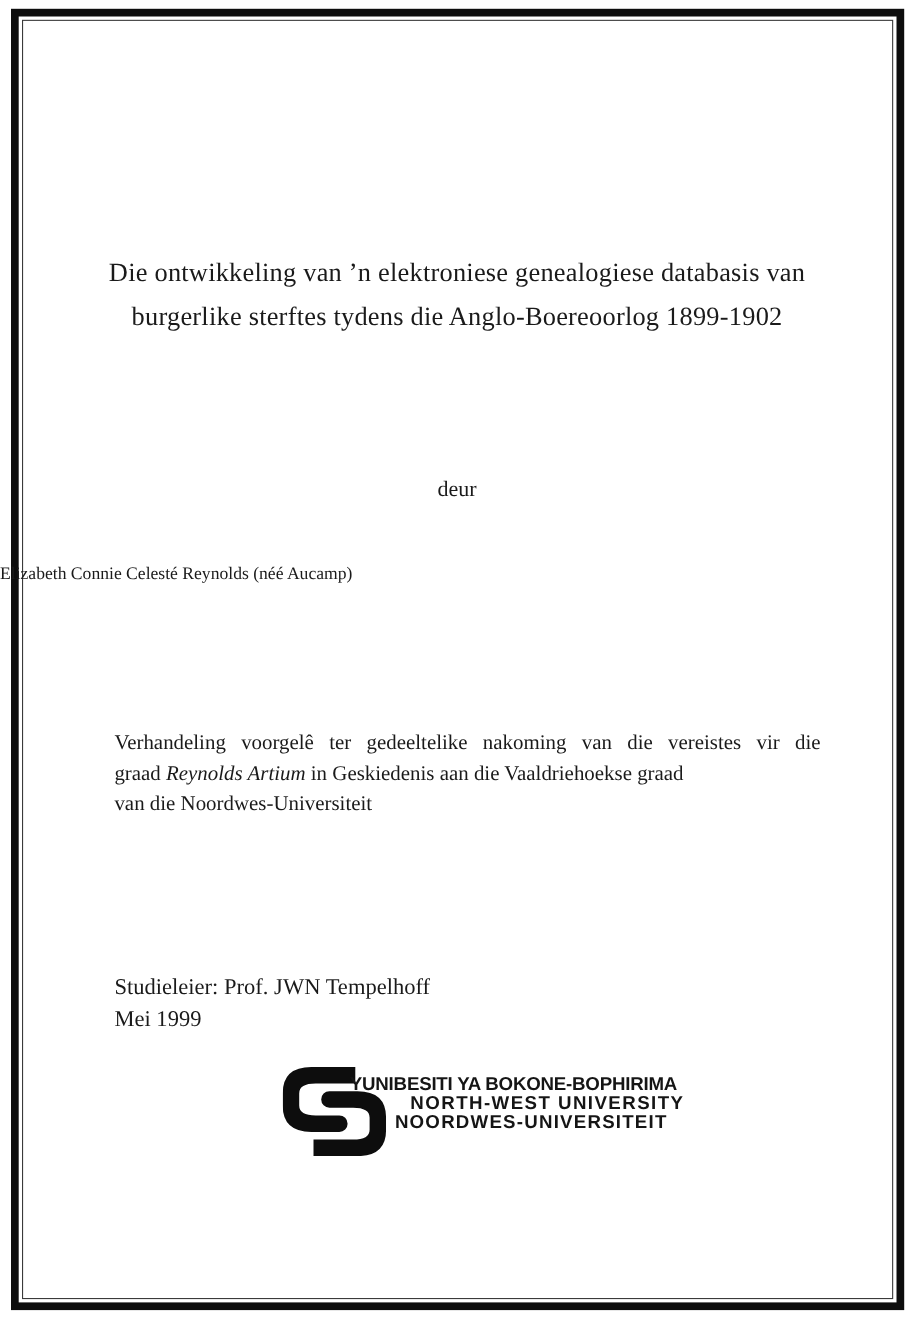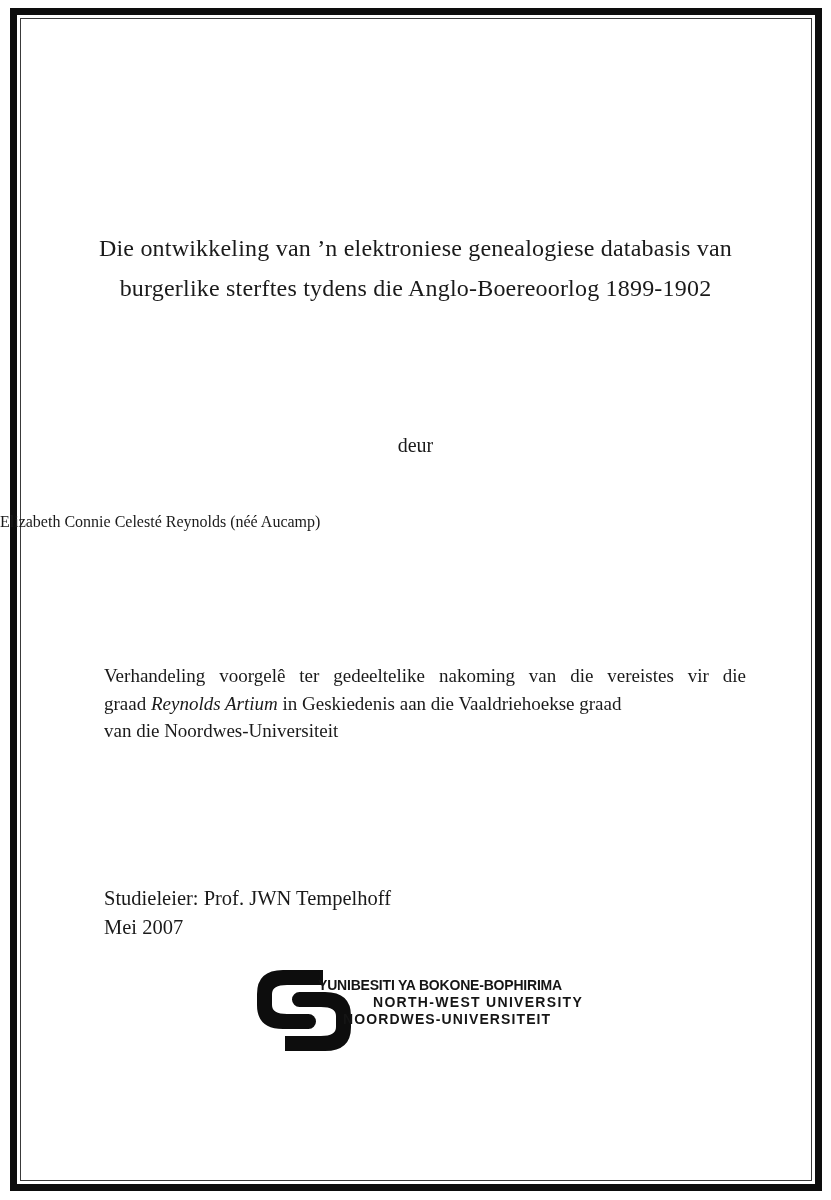--- a/index.html
+++ b/index.html
@@ -65,28 +65,28 @@
   }
   .logo-mark {
     position: absolute;
     left: 257px; top: 970px;
   }
   .logo-text {
     position: absolute;
     left: 318px; top: 977px;
     font-family: "Liberation Sans", sans-serif;
     font-weight: 700;
-    font-size: 14px;
+    font-size: 17px;
     line-height: 17px;
     color: #151515;
     white-space: nowrap;
     letter-spacing: -0.2px;
   }
   .logo-text .lt2 { margin-left: 55px; letter-spacing: 1.3px; }
-  .logo-text .lt3 { margin-left: 25px; letter-spacing: 1.1px; }
+  .logo-text .lt3 { margin-left: 41px; letter-spacing: 1.1px; }
 </style>
 </head>
 <body>
 
 <div class="frame-outer"></div>
 <div class="frame-inner"></div>
 
 <div class="title-block">
   <div>Die ontwikkeling van ’n elektroniese genealogiese databasis van</div>
   <div>burgerlike sterftes tydens die Anglo-Boereoorlog 1899-1902</div>
@@ -97,21 +97,21 @@
 <div class="author-line">Elizabeth Connie Celesté Reynolds (néé Aucamp)</div>
 
 <div class="statement-block">
   <div class="statement-justified">Verhandeling voorgelê ter gedeeltelike nakoming van die vereistes vir die</div>
   <div><span>graad </span><span class="italic">Reynolds Artium</span><span> in Geskiedenis aan die Vaaldriehoekse graad</span></div>
   <div>van die Noordwes-Universiteit</div>
 </div>
 
 <div class="supervisor-block">
   <div>Studieleier: Prof. JWN Tempelhoff</div>
-  <div>Mei 2007</div>
+  <div>Mei 1999</div>
 </div>
 
 <svg class="logo-mark" width="94" height="81" viewBox="0 0 94 81" xmlns="http://www.w3.org/2000/svg">
   <path id="cshape" fill="#0d0d0d" d="M66,0 H26 Q0,0 0,24 V35 Q0,59 26,59 H51.5 A7.5,7.5 0 0 0 51.5,44 H30 Q15,44 15,35 V24 Q15,15 30,15 H66 Z"></path>
   <use href="#cshape" transform="rotate(180 47 40.5)"></use>
 </svg>
 
 <div class="logo-text">
   <div class="lt1">YUNIBESITI YA BOKONE-BOPHIRIMA</div>
   <div class="lt2">NORTH-WEST UNIVERSITY</div>

